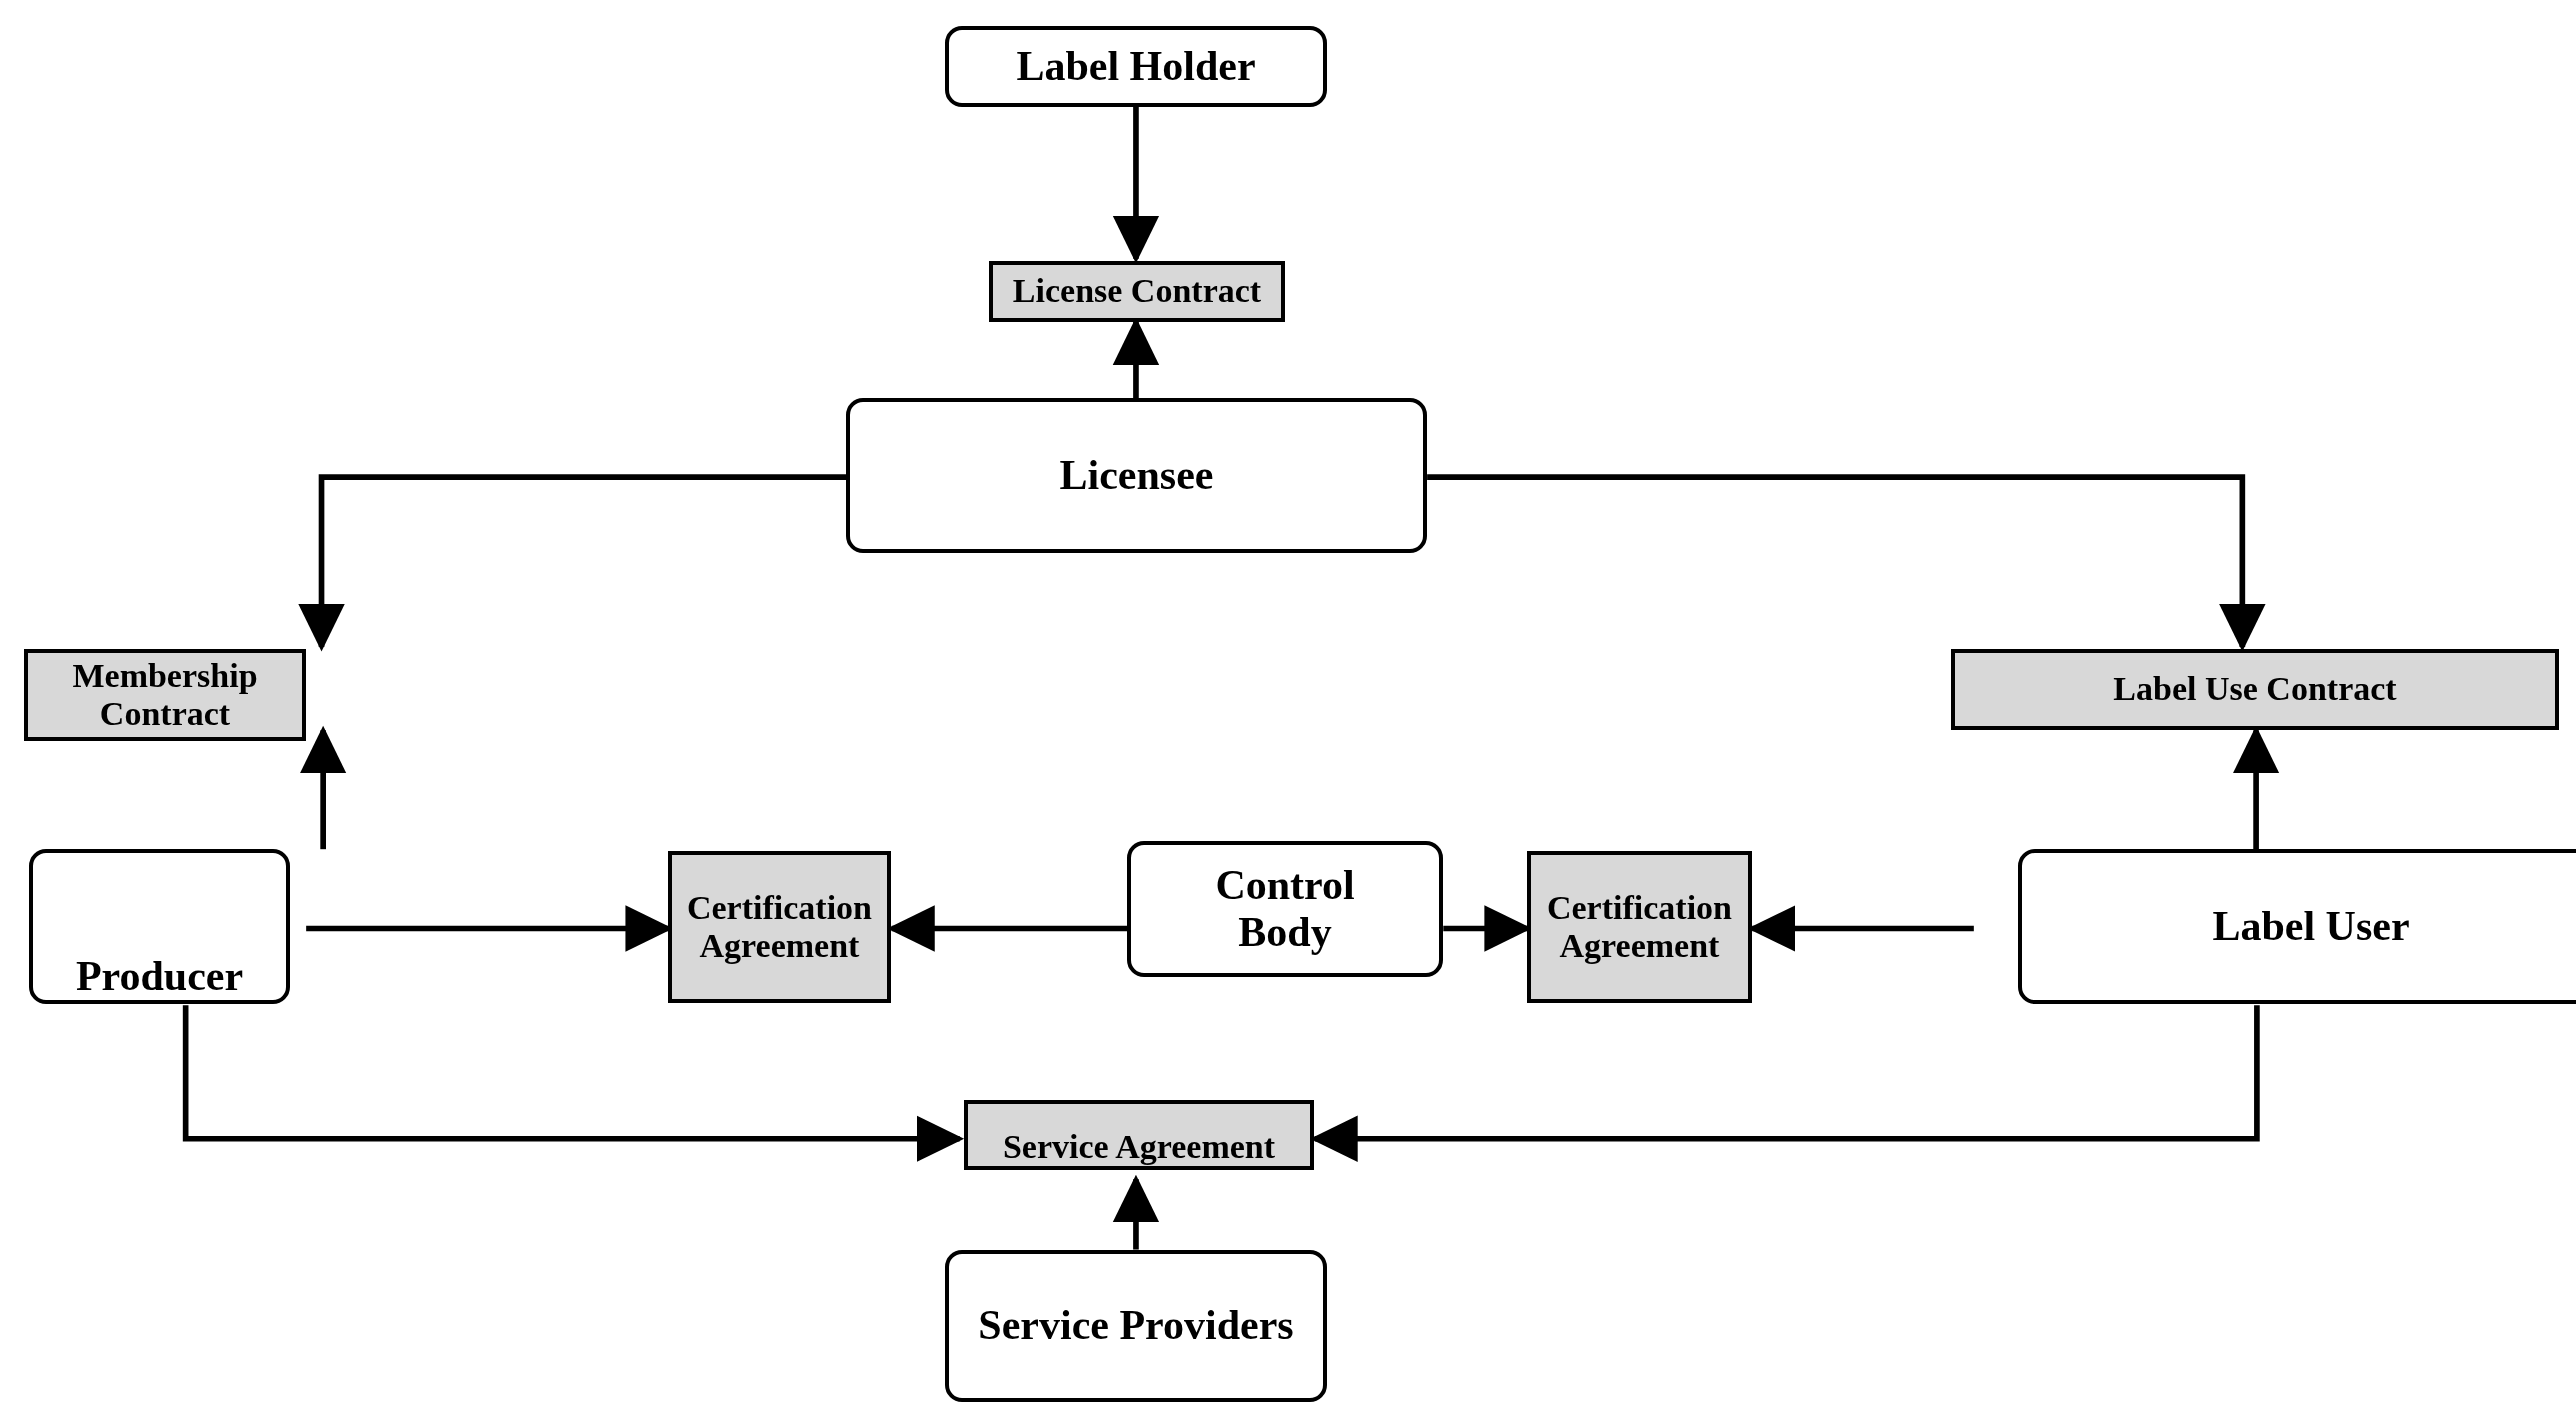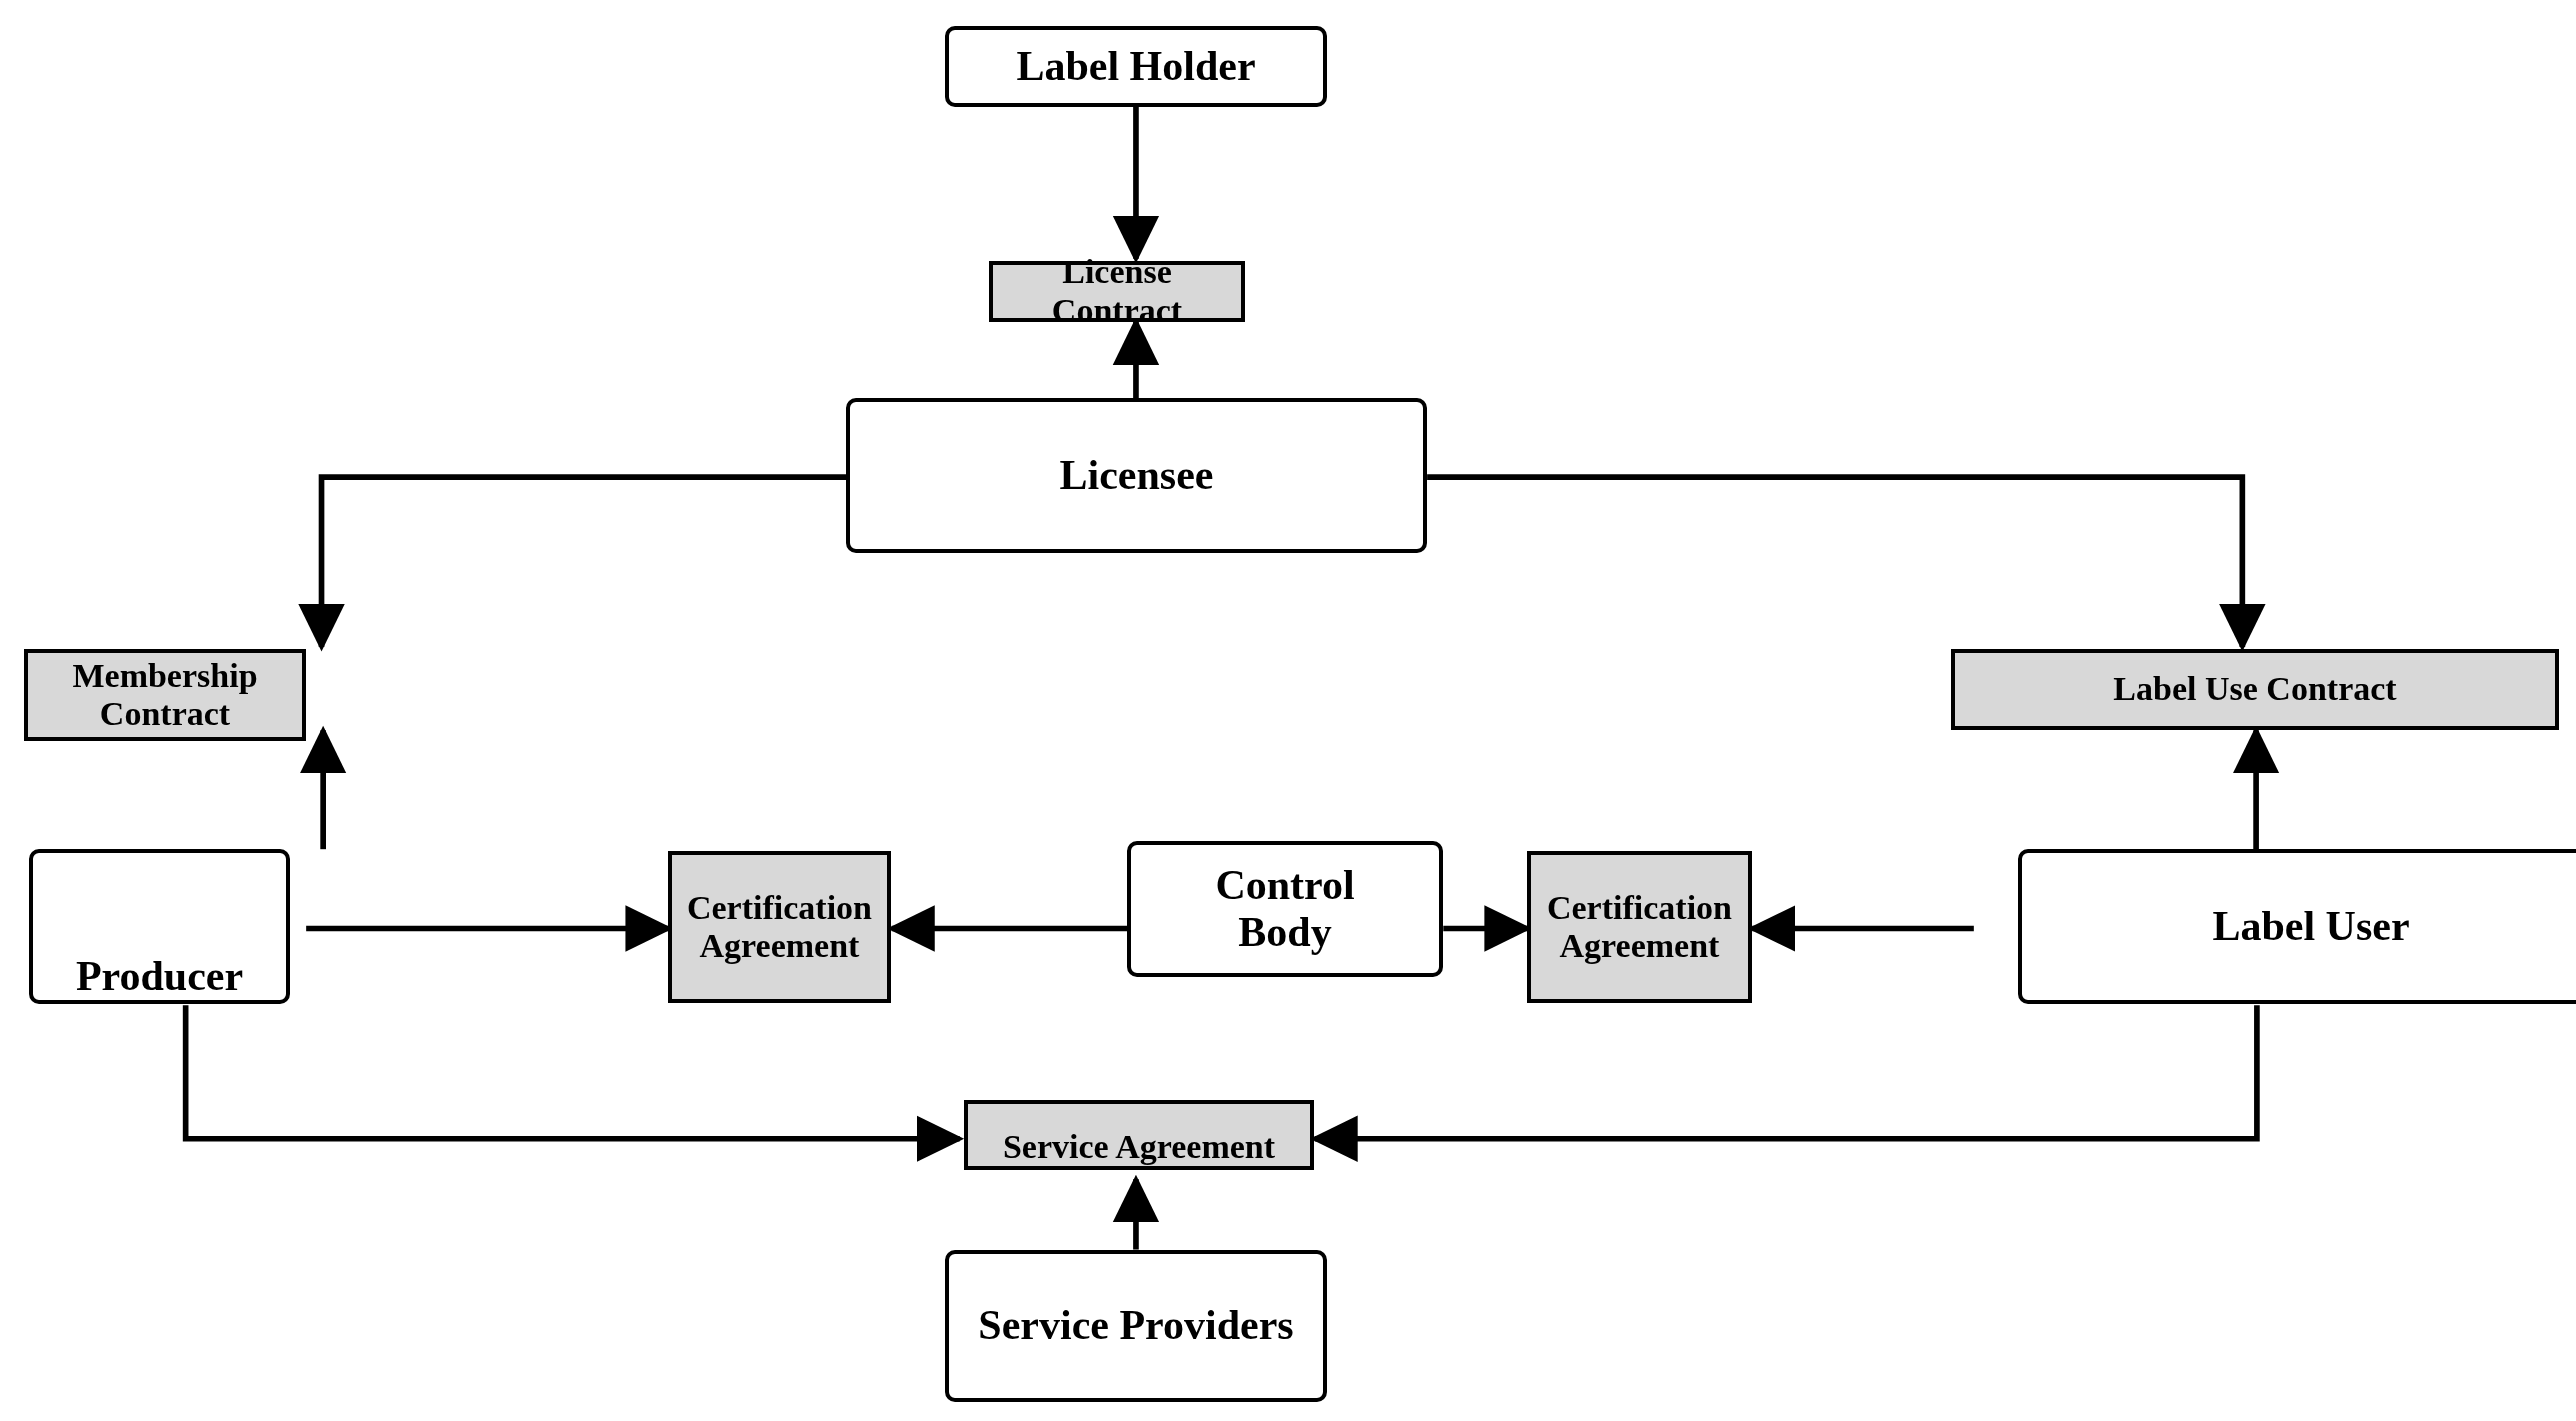--- a/index.html
+++ b/index.html
@@ -30,21 +30,21 @@
     justify-content: center;
     text-align: center;
     border: 4px solid #000000;
     background: #ffffff;
     color: #000000;
     font-weight: bold;
     line-height: 1.12;
     z-index: 3;
   }
   .node.rounded {
-    border-radius: 10px;
+    border-radius: 17px;
   }
   .node.gray {
     background: #d8d8d8;
     border-radius: 0;
     border-width: 4.9px;
   }
   .node .lbl {
     padding: 0 8px;
     white-space: pre-line;
   }
@@ -90,21 +90,21 @@
       <path d="M2790,1243 L2790,1408 L1625,1408"></path>
 
       <path d="M1404,1545 L1404,1458"></path>
     </g>
   </svg>
 
   <div class="node rounded" style="left:945px; top:26px; width:382px; height:81px;">
     <span class="lbl f-big">Label Holder</span>
   </div>
 
-  <div class="node gray" style="left:989px; top:261px; width:256px; height:61px;">
+  <div class="node gray" style="left:989px; top:261px; width:296px; height:61px;">
     <span class="lbl f-small">License Contract</span>
   </div>
 
   <div class="node rounded" style="left:846px; top:398px; width:581px; height:155px;">
     <span class="lbl f-big">Licensee</span>
   </div>
 
   <div class="node gray" style="left:24px; top:649px; width:282px; height:92px;">
     <span class="lbl f-small">Membership Contract</span>
   </div>

